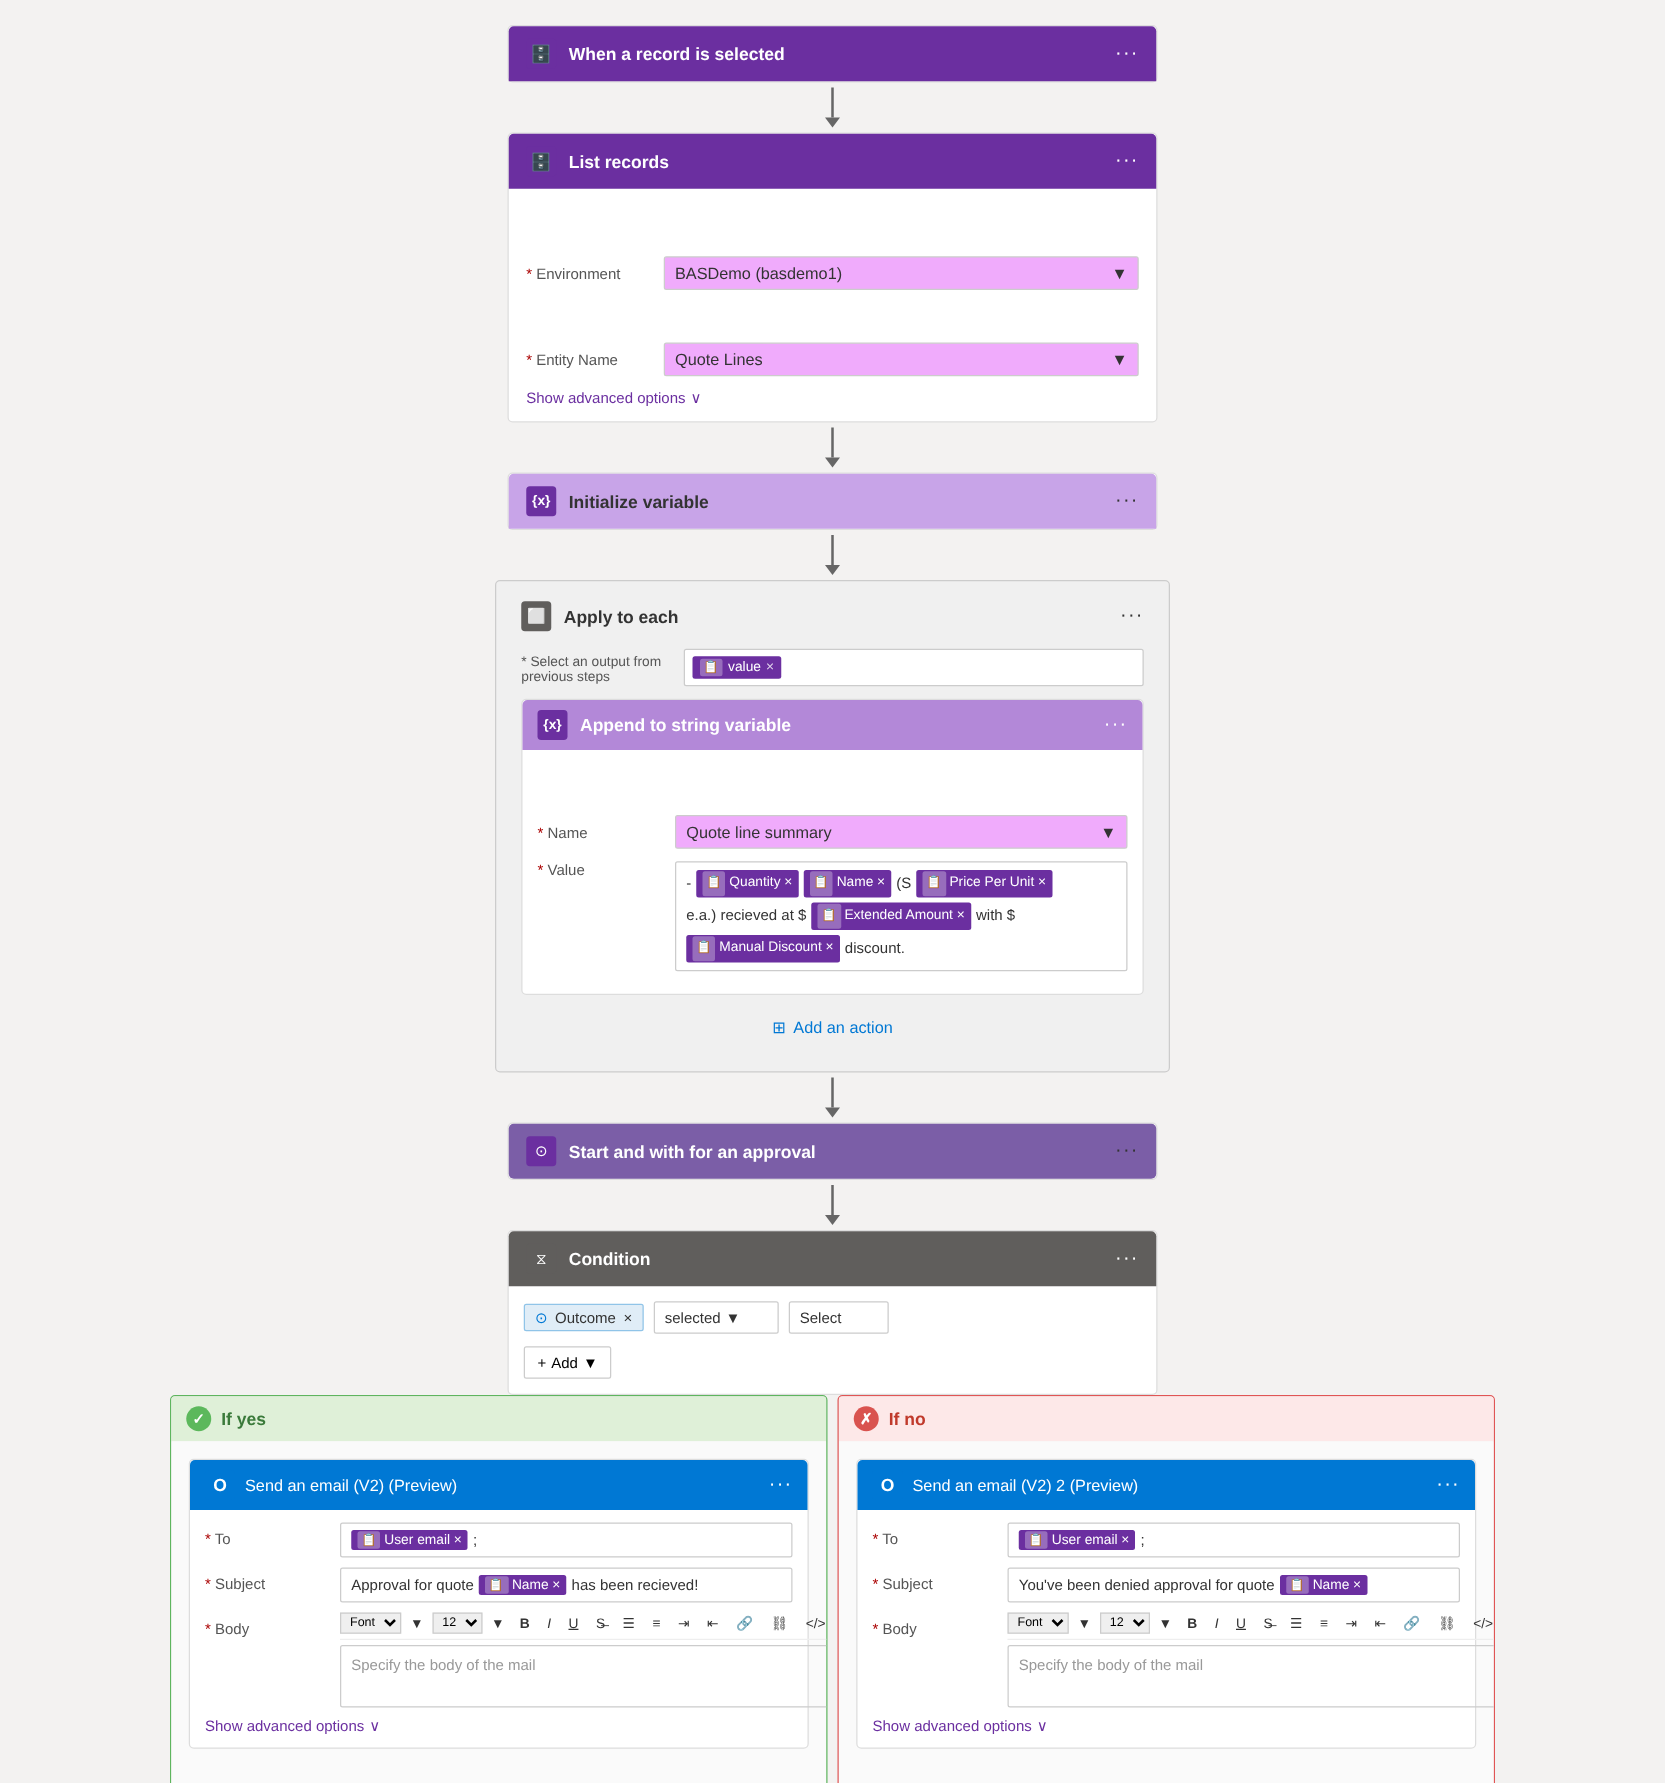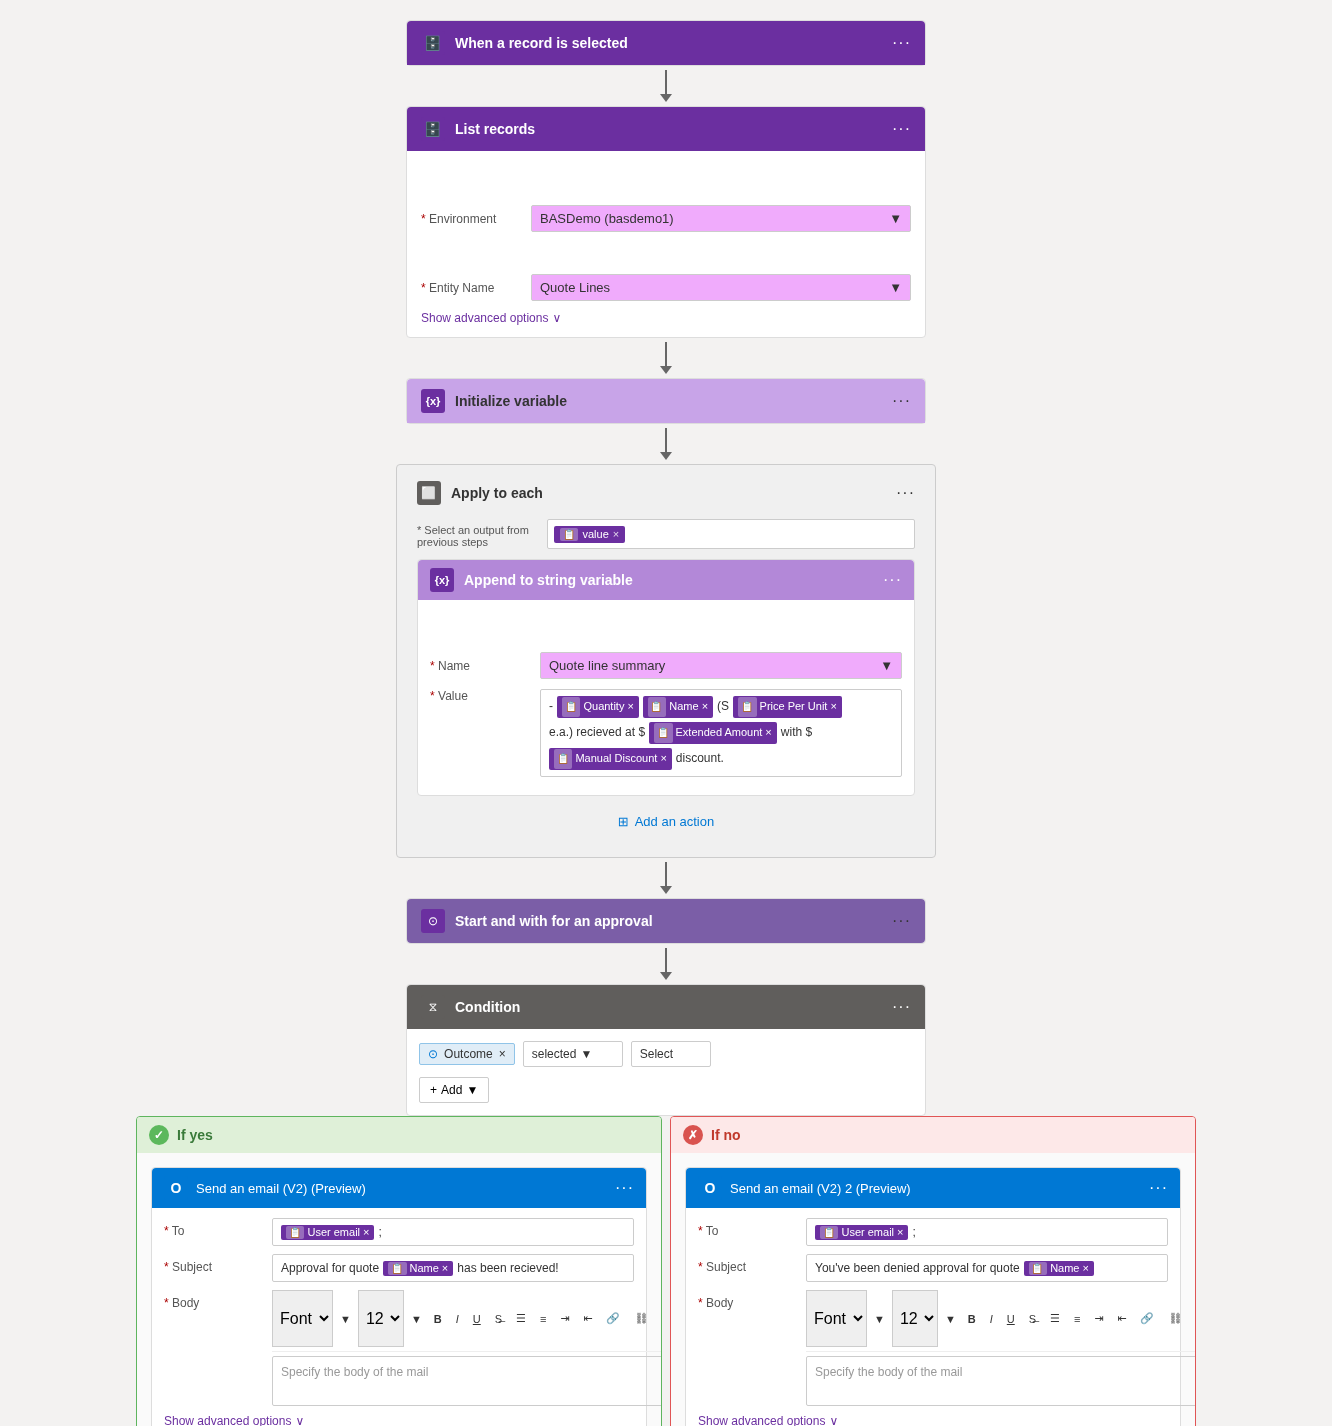--- a/index.html
+++ b/index.html
@@ -435,22 +435,22 @@
     .toolbar-btn {
       padding: 2px 5px;
       font-size: 11px;
       border: none;
       background: none;
       cursor: pointer;
       color: #333;
     }
 
     .toolbar-select {
-      font-size: 16px;
-      padding: 18px 3px;
+      font-size: 10px;
+      padding: 1px 3px;
       border: 1px solid #ccc;
     }
 
     .body-editor {
       border: 1px solid #ccc;
       border-radius: 2px;
       padding: 8px;
       min-height: 50px;
       font-size: 12px;
       color: #999;

